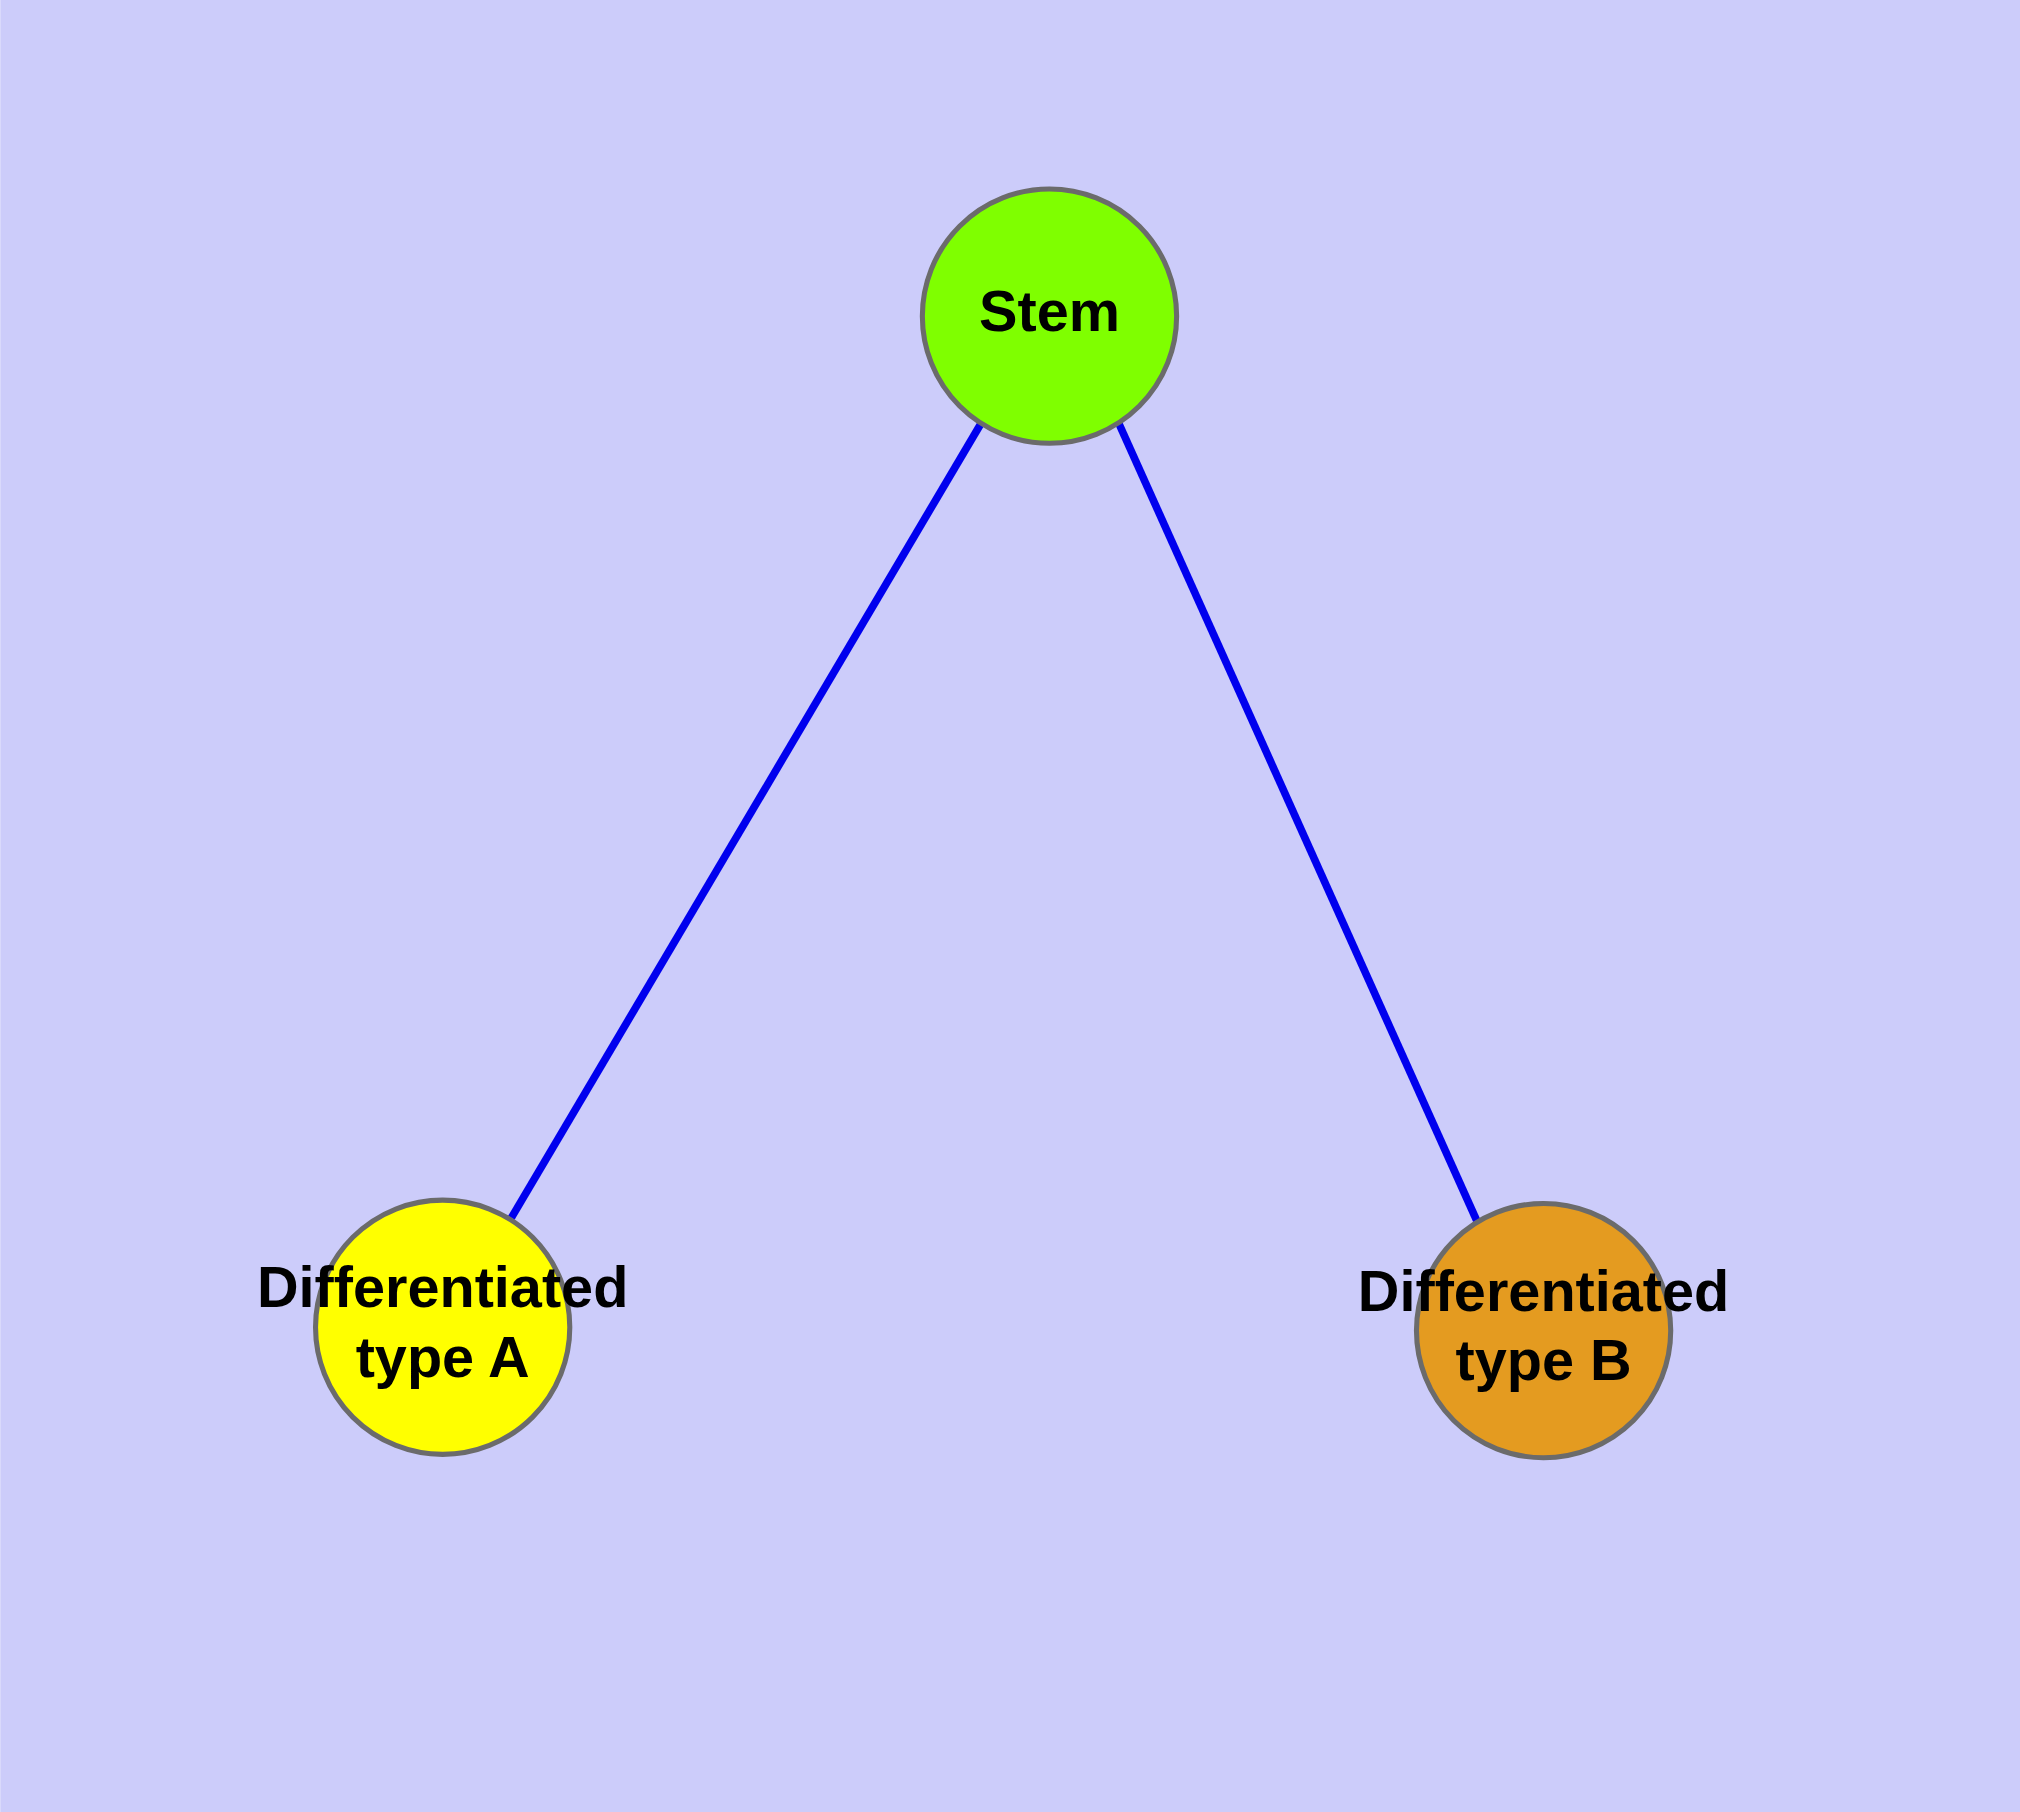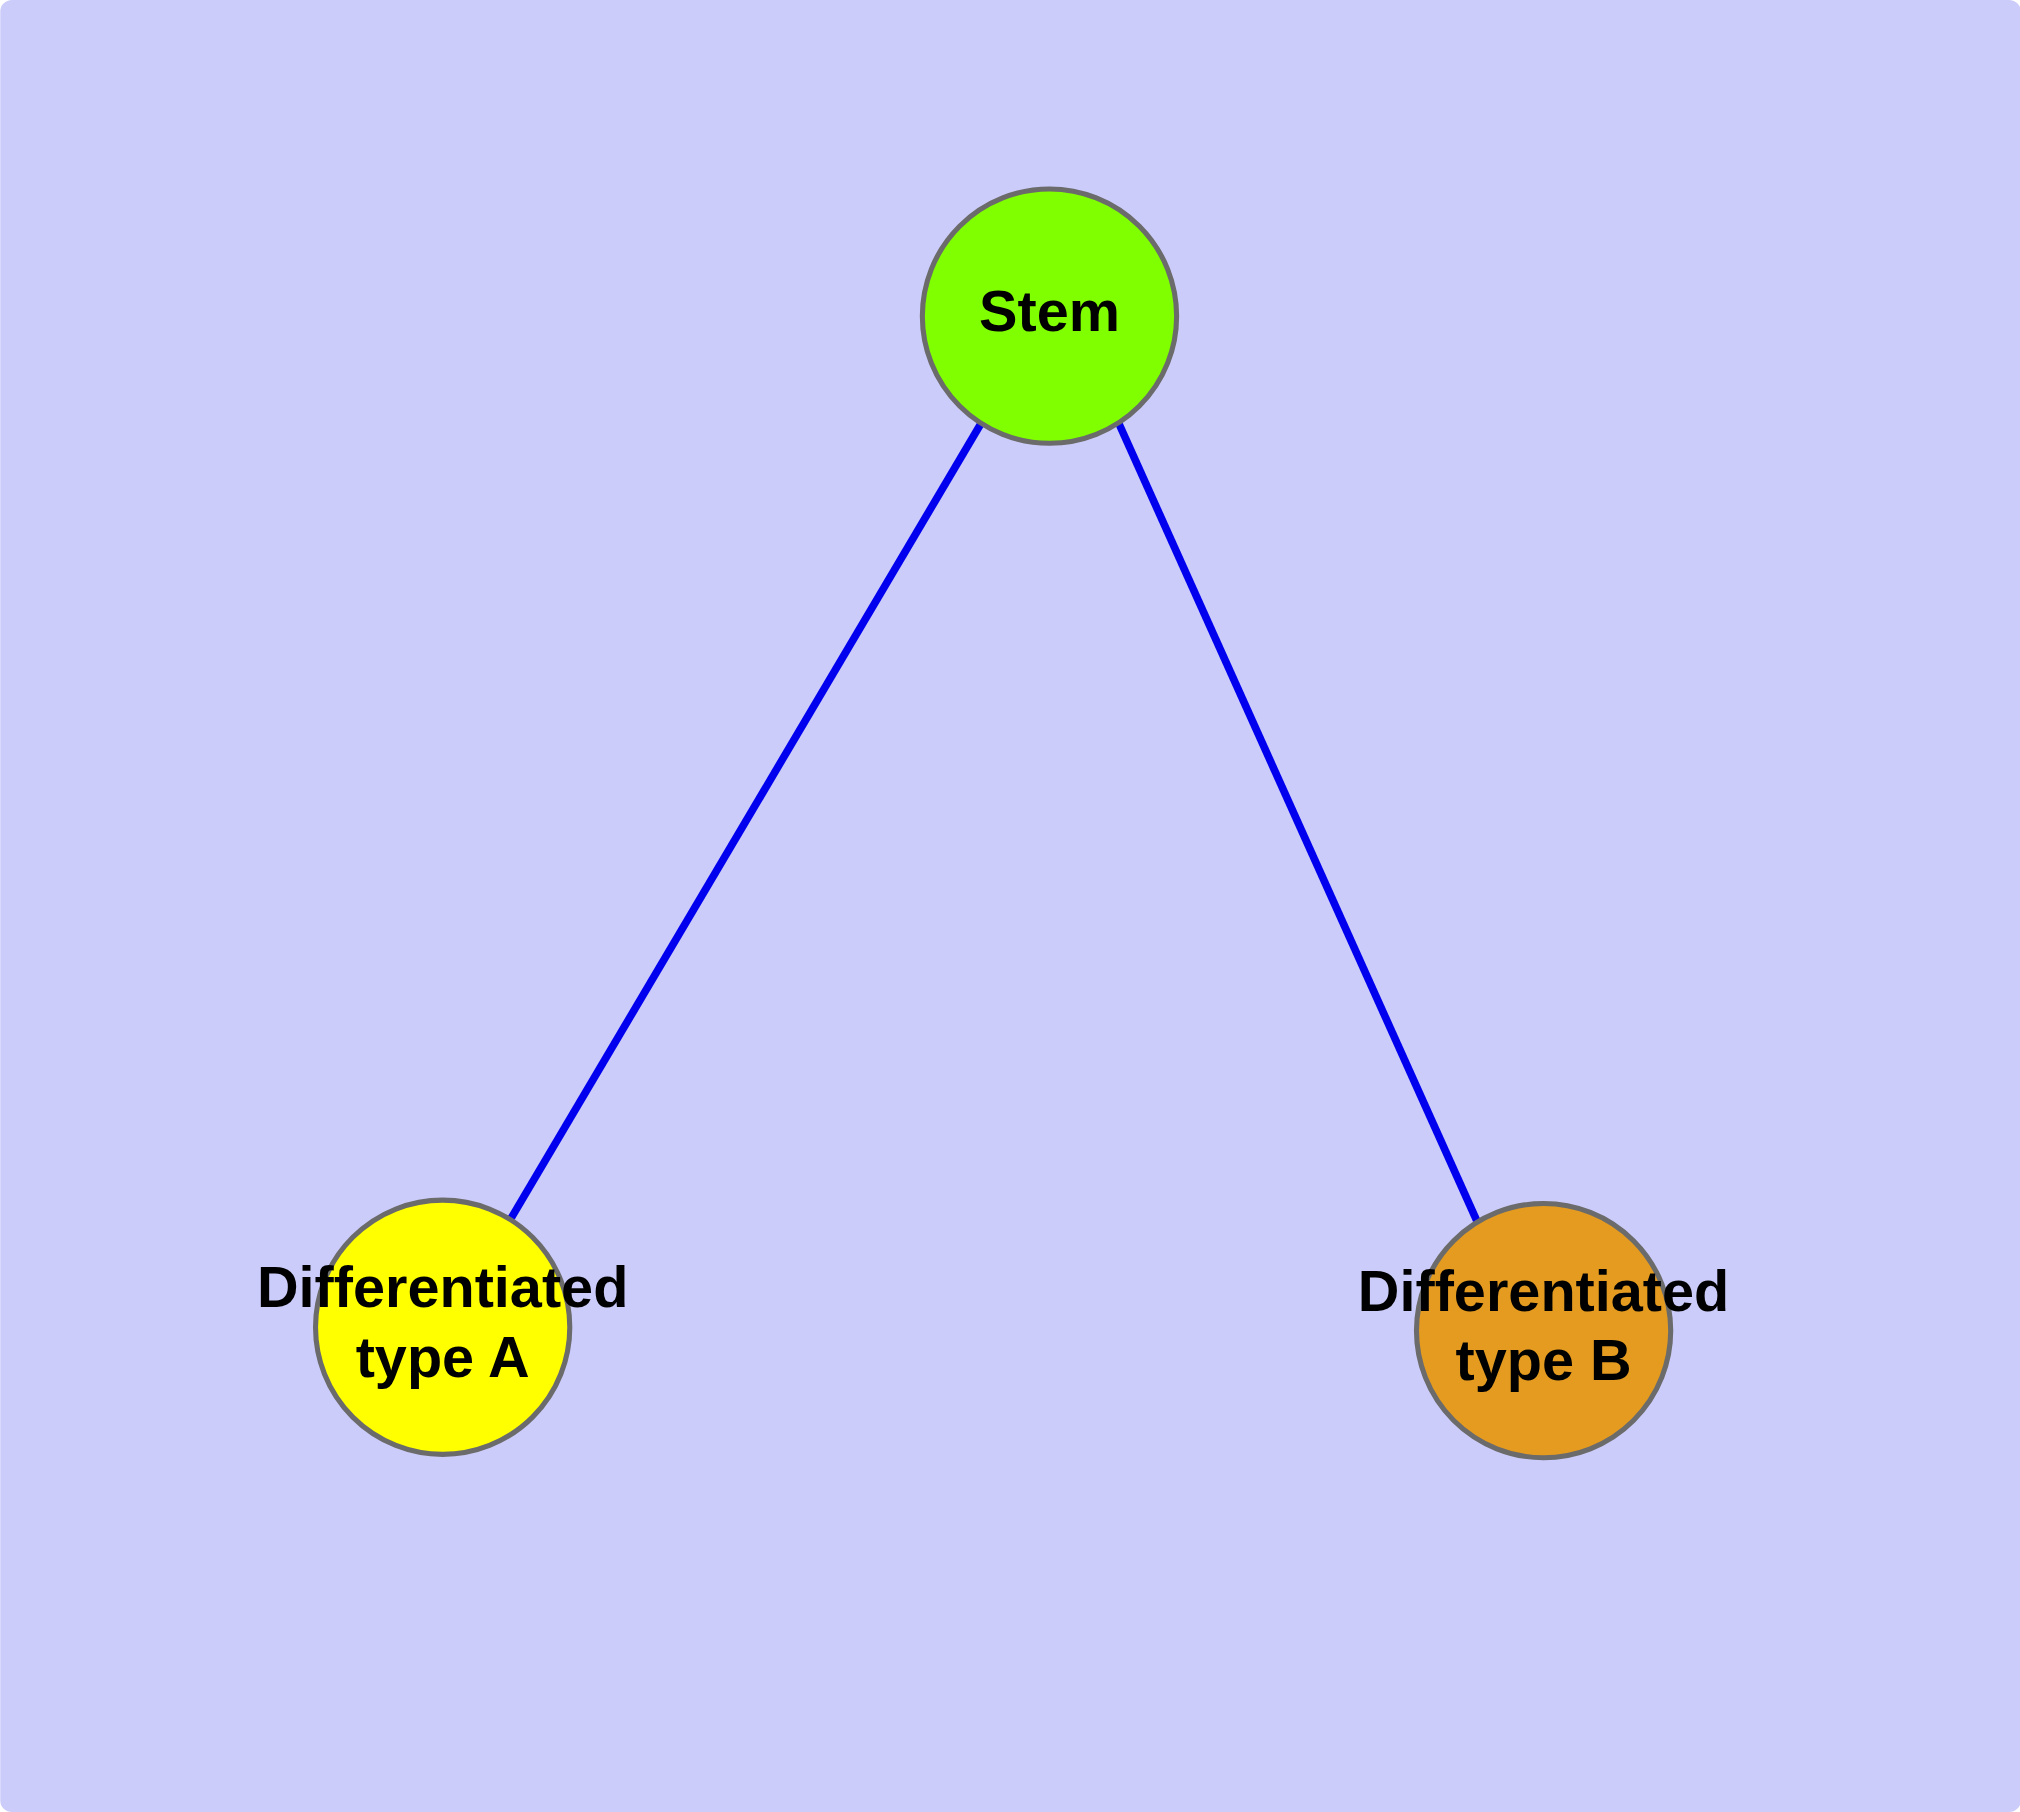--- a/index.html
+++ b/index.html
@@ -7,21 +7,20 @@
     margin: 0;
     padding: 0;
     background: #ffffff;
   }
   #stage {
     position: relative;
     width: 2021px;
     height: 1812px;
     overflow: hidden;
     font-family: "Liberation Sans", sans-serif;
-    border-radius: 12px;
   }
   #graph-canvas {
     position: absolute;
     left: 0;
     top: 0;
     width: 2021px;
     height: 1812px;
     display: block;
   }
   .node-label {

